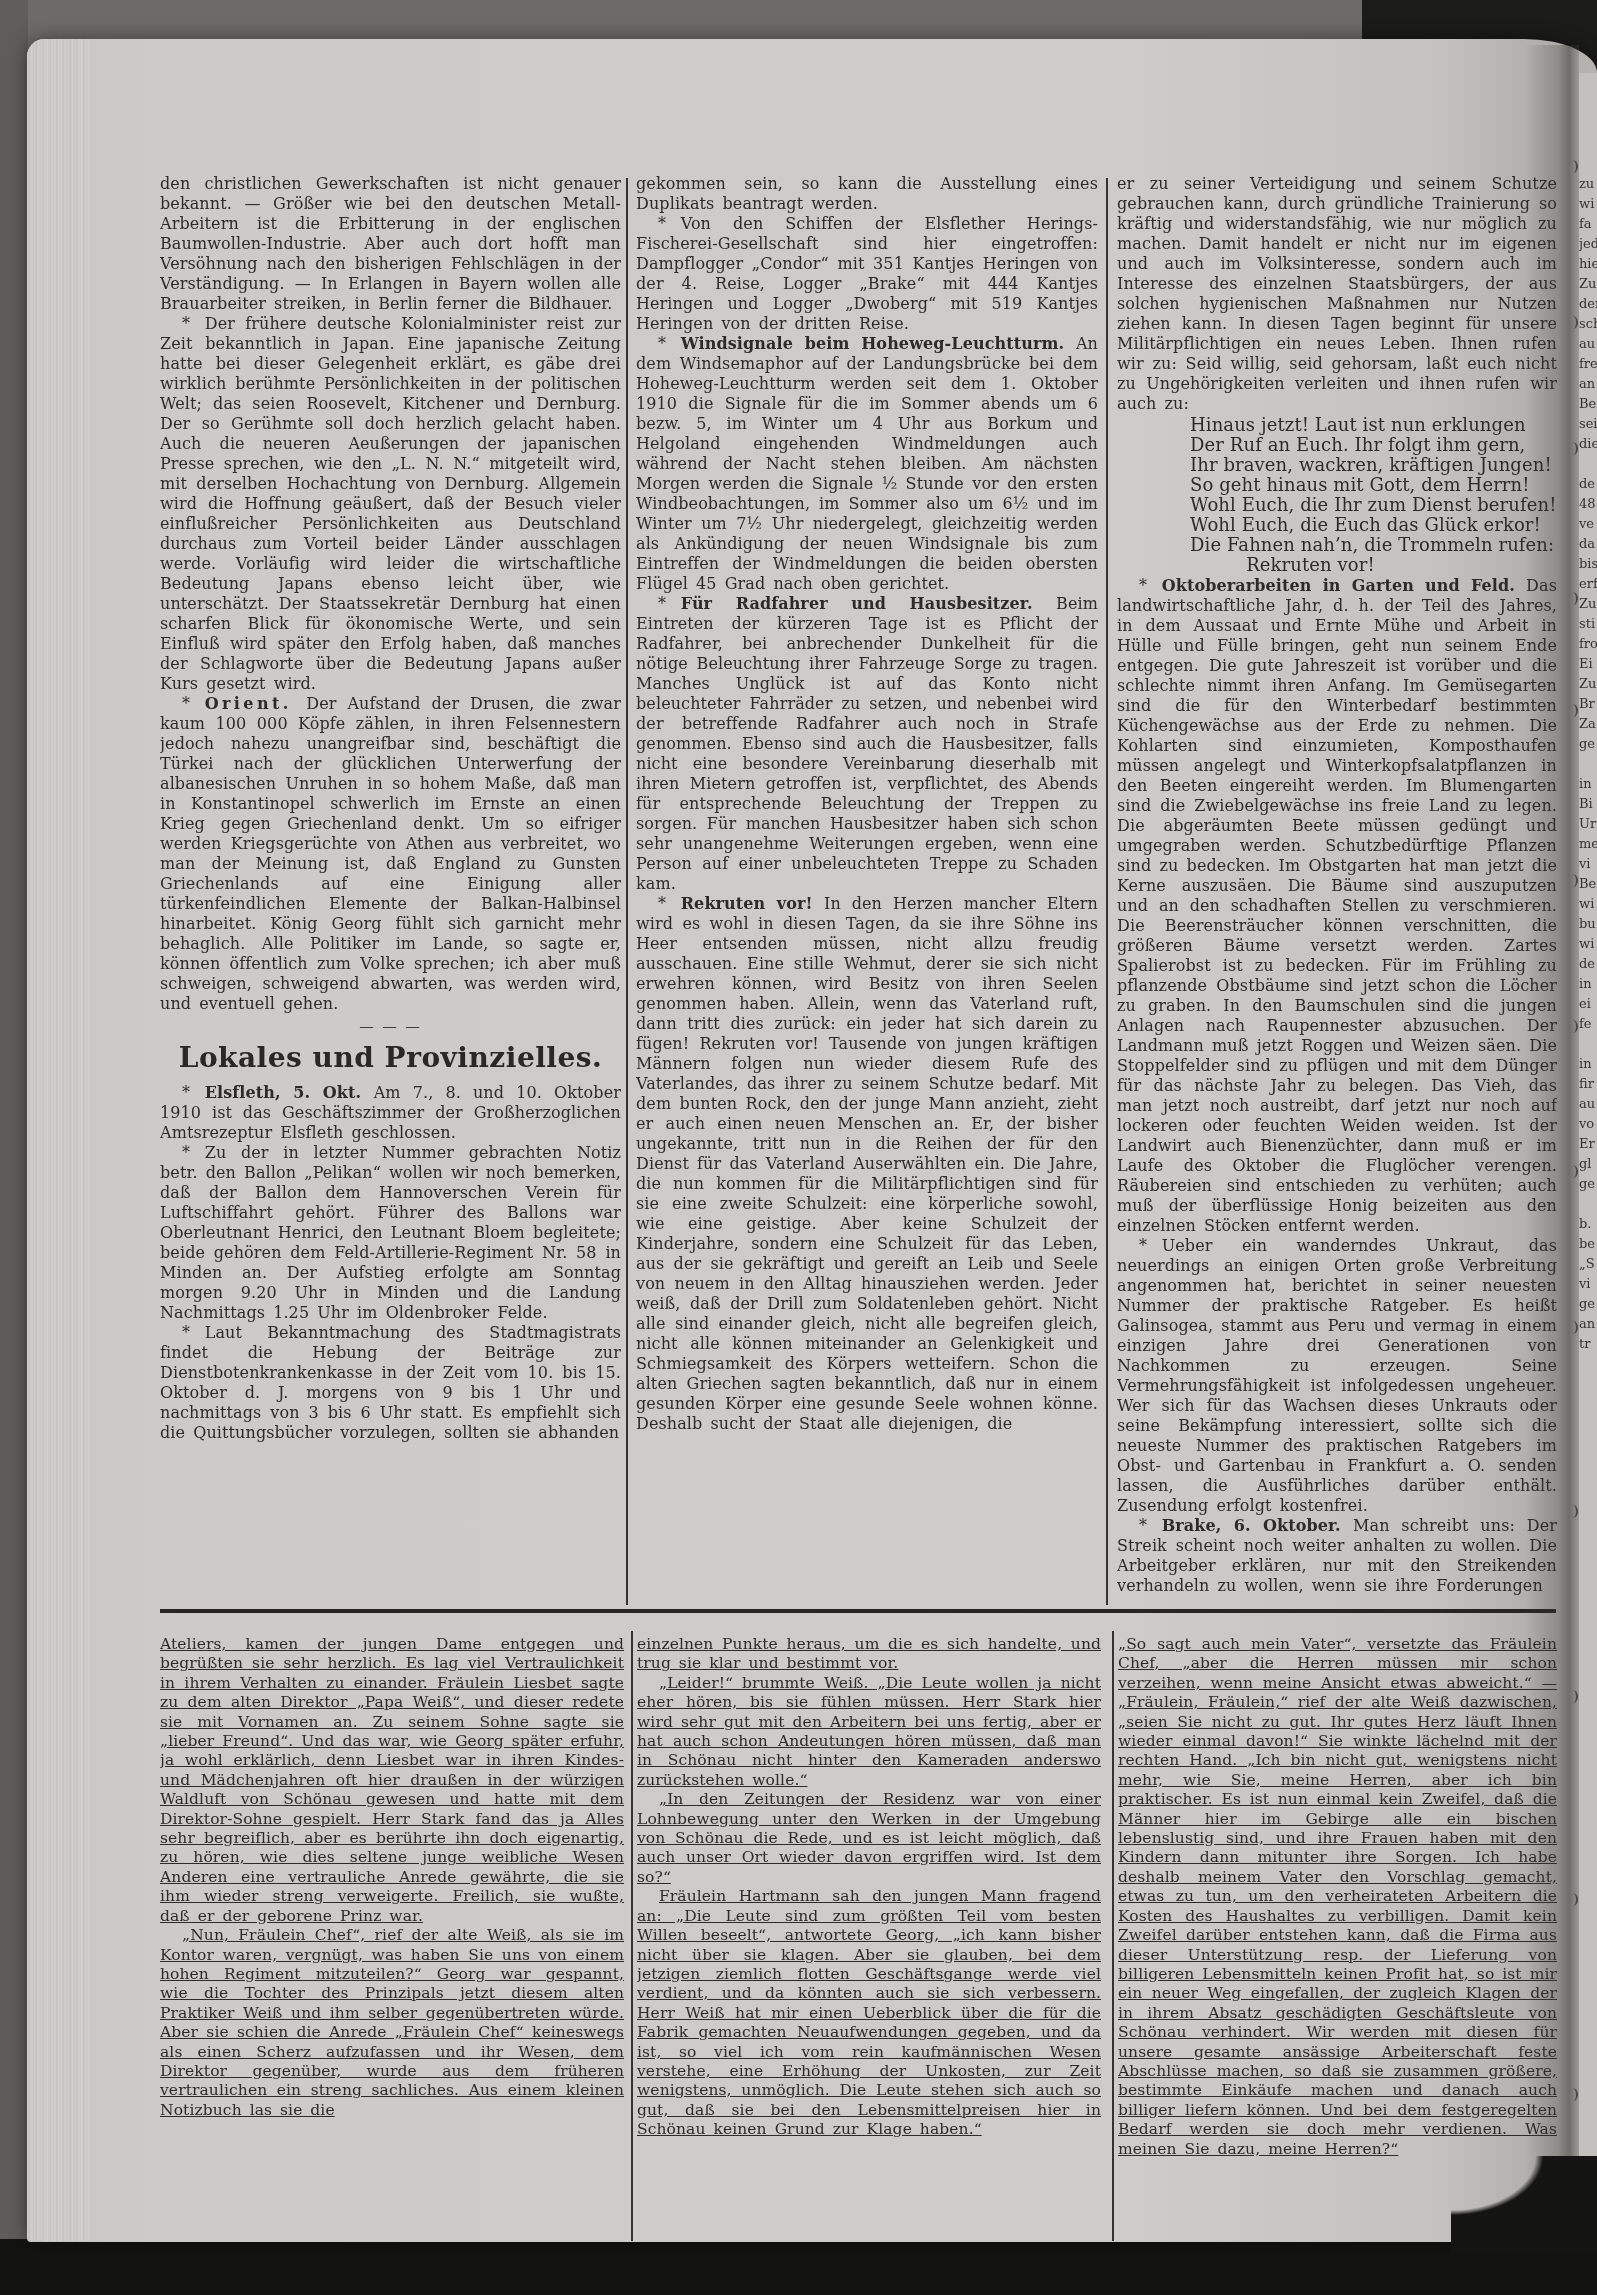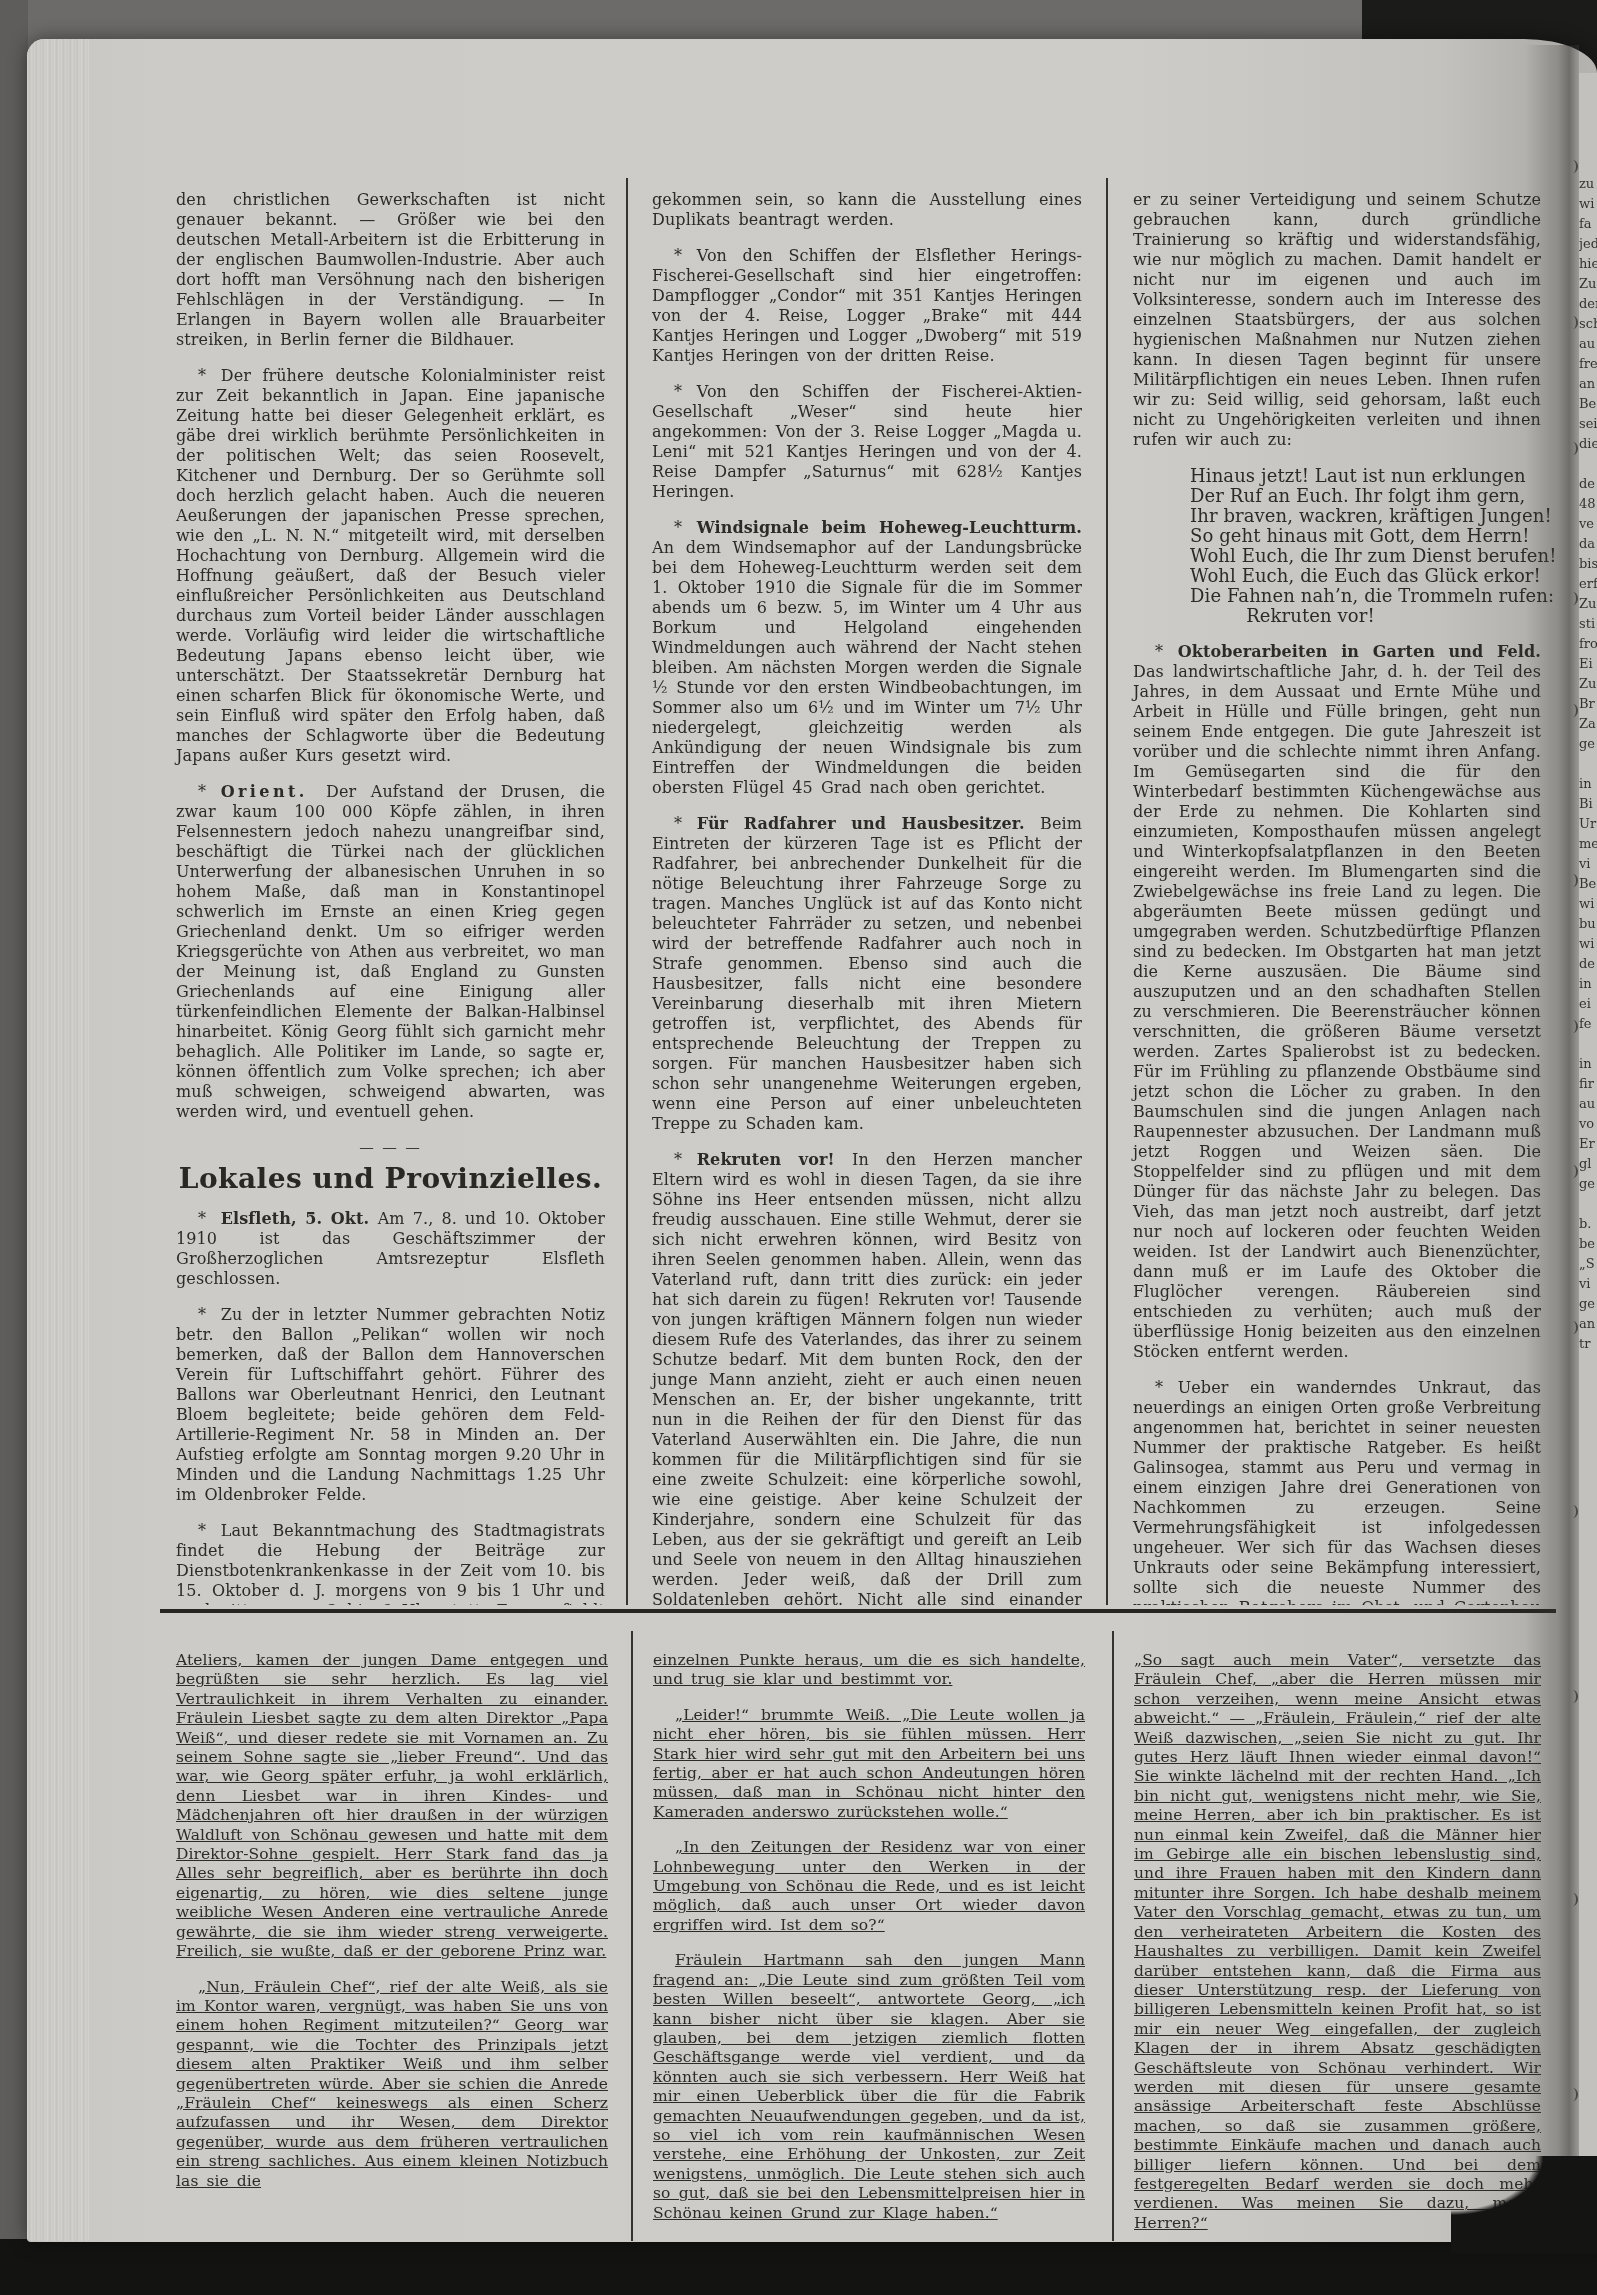--- a/index.html
+++ b/index.html
@@ -46,21 +46,21 @@
   .b1{left:160px;width:464px;}
   .b2{left:637px;width:464px;}
   .b3{left:1118px;width:439px;}
   .vrule{position:absolute;width:1.5px;background:#35332f;}
   .vr-t{top:178px;height:1427px;}
   .vr-b{top:1631px;height:610px;}
   .vr1{left:626px;} .vr2{left:1106px;}
   .vr3{left:631px;} .vr4{left:1112px;}
   .hrule{position:absolute;left:160px;top:1609px;width:1396px;height:4.4px;background:#26251ف;background:#262520;}
   .para{
-    margin:16px;font-size:16px;line-height:20px;word-spacing:2.9px;letter-spacing:0.1px;
+    margin:0;font-size:16px;line-height:20px;word-spacing:2.9px;letter-spacing:0.1px;
     text-align:justify;text-indent:22px;
   }
   .bcol .para{font-size:15.5px;line-height:19.4px;}
   .para.noind{text-indent:0;}
   .star{margin-right:14.6px;}
   .lead{font-weight:bold;}
   .lead.sp{font-weight:bold;letter-spacing:3.4px;}
   .sep{ text-align:center;font-size:14.6px;letter-spacing:1.9px;color:#3a3833;margin:2.9px 0 1px 0;}
   .headline{
     text-align:center;font-weight:bold;font-size:28px;letter-spacing:0.5px;color:#2a2823;
@@ -91,21 +91,20 @@
   <div>
       <p class="para"><span class="star">*</span><span class="lead">Elsfleth, 5. Okt. </span>Am 7., 8. und 10. Oktober 1910 ist das Geschäftszimmer der Großherzoglichen Amtsrezeptur Elsfleth geschlossen.</p>
       <p class="para"><span class="star">*</span>Zu der in letzter Nummer gebrachten Notiz betr. den Ballon „Pelikan“ wollen wir noch bemerken, daß der Ballon dem Hannoverschen Verein für Luftschiffahrt gehört. Führer des Ballons war Oberleutnant Henrici, den Leutnant Bloem begleitete; beide gehören dem Feld-Artillerie-Regiment Nr. 58 in Minden an. Der Aufstieg erfolgte am Sonntag morgen 9.20 Uhr in Minden und die Landung Nachmittags 1.25 Uhr im Oldenbroker Felde.</p>
       <p class="para"><span class="star">*</span>Laut Bekanntmachung des Stadtmagistrats findet die Hebung der Beiträge zur Dienstbotenkrankenkasse in der Zeit vom 10. bis 15. Oktober d. J. morgens von 9 bis 1 Uhr und nachmittags von 3 bis 6 Uhr statt. Es empfiehlt sich die Quittungsbücher vorzulegen, sollten sie abhanden</p>
     </div>
 </div>
 <div class="tcol t2">
   <div>
       <p class="para noind">gekommen sein, so kann die Ausstellung eines Duplikats beantragt werden.</p>
       <p class="para"><span class="star">*</span>Von den Schiffen der Elsflether Herings-Fischerei-Gesellschaft sind hier eingetroffen: Dampflogger „Condor“ mit 351 Kantjes Heringen von der 4. Reise, Logger „Brake“ mit 444 Kantjes Heringen und Logger „Dwoberg“ mit 519 Kantjes Heringen von der dritten Reise.</p>
-      <p class="para"><span class="star">*</span>Von den Schiffen der Fischerei-Aktien-Gesellschaft „Weser“ sind heute hier angekommen: Von der 3. Reise Logger „Magda u. Leni“ mit 521 Kantjes Heringen und von der 4. Reise Dampfer „Saturnus“ mit 628½ Kantjes Heringen.</p>
       <p class="para"><span class="star">*</span><span class="lead">Windsignale beim Hoheweg-Leuchtturm. </span>An dem Windsemaphor auf der Landungsbrücke bei dem Hoheweg-Leuchtturm werden seit dem 1. Oktober 1910 die Signale für die im Sommer abends um 6 bezw. 5, im Winter um 4 Uhr aus Borkum und Helgoland eingehenden Windmeldungen auch während der Nacht stehen bleiben. Am nächsten Morgen werden die Signale ½ Stunde vor den ersten Windbeobachtungen, im Sommer also um 6½ und im Winter um 7½ Uhr niedergelegt, gleichzeitig werden als Ankündigung der neuen Windsignale bis zum Eintreffen der Windmeldungen die beiden obersten Flügel 45 Grad nach oben gerichtet.</p>
       <p class="para"><span class="star">*</span><span class="lead">Für Radfahrer und Hausbesitzer. </span>Beim Eintreten der kürzeren Tage ist es Pflicht der Radfahrer, bei anbrechender Dunkelheit für die nötige Beleuchtung ihrer Fahrzeuge Sorge zu tragen. Manches Unglück ist auf das Konto nicht beleuchteter Fahrräder zu setzen, und nebenbei wird der betreffende Radfahrer auch noch in Strafe genommen. Ebenso sind auch die Hausbesitzer, falls nicht eine besondere Vereinbarung dieserhalb mit ihren Mietern getroffen ist, verpflichtet, des Abends für entsprechende Beleuchtung der Treppen zu sorgen. Für manchen Hausbesitzer haben sich schon sehr unangenehme Weiterungen ergeben, wenn eine Person auf einer unbeleuchteten Treppe zu Schaden kam.</p>
       <p class="para"><span class="star">*</span><span class="lead">Rekruten vor! </span>In den Herzen mancher Eltern wird es wohl in diesen Tagen, da sie ihre Söhne ins Heer entsenden müssen, nicht allzu freudig ausschauen. Eine stille Wehmut, derer sie sich nicht erwehren können, wird Besitz von ihren Seelen genommen haben. Allein, wenn das Vaterland ruft, dann tritt dies zurück: ein jeder hat sich darein zu fügen! Rekruten vor! Tausende von jungen kräftigen Männern folgen nun wieder diesem Rufe des Vaterlandes, das ihrer zu seinem Schutze bedarf. Mit dem bunten Rock, den der junge Mann anzieht, zieht er auch einen neuen Menschen an. Er, der bisher ungekannte, tritt nun in die Reihen der für den Dienst für das Vaterland Auserwählten ein. Die Jahre, die nun kommen für die Militärpflichtigen sind für sie eine zweite Schulzeit: eine körperliche sowohl, wie eine geistige. Aber keine Schulzeit der Kinderjahre, sondern eine Schulzeit für das Leben, aus der sie gekräftigt und gereift an Leib und Seele von neuem in den Alltag hinausziehen werden. Jeder weiß, daß der Drill zum Soldatenleben gehört. Nicht alle sind einander gleich, nicht alle begreifen gleich, nicht alle können miteinander an Gelenkigkeit und Schmiegsamkeit des Körpers wetteifern. Schon die alten Griechen sagten bekanntlich, daß nur in einem gesunden Körper eine gesunde Seele wohnen könne. Deshalb sucht der Staat alle diejenigen, die</p>
     </div>
 </div>
 <div class="tcol t3">
   <div>
       <p class="para noind">er zu seiner Verteidigung und seinem Schutze gebrauchen kann, durch gründliche Trainierung so kräftig und widerstandsfähig, wie nur möglich zu machen. Damit handelt er nicht nur im eigenen und auch im Volksinteresse, sondern auch im Interesse des einzelnen Staatsbürgers, der aus solchen hygienischen Maßnahmen nur Nutzen ziehen kann. In diesen Tagen beginnt für unsere Militärpflichtigen ein neues Leben. Ihnen rufen wir zu: Seid willig, seid gehorsam, laßt euch nicht zu Ungehörigkeiten verleiten und ihnen rufen wir auch zu:</p>
       <div class="poem">
         <div class="poem-line">Hinaus jetzt! Laut ist nun erklungen</div>

